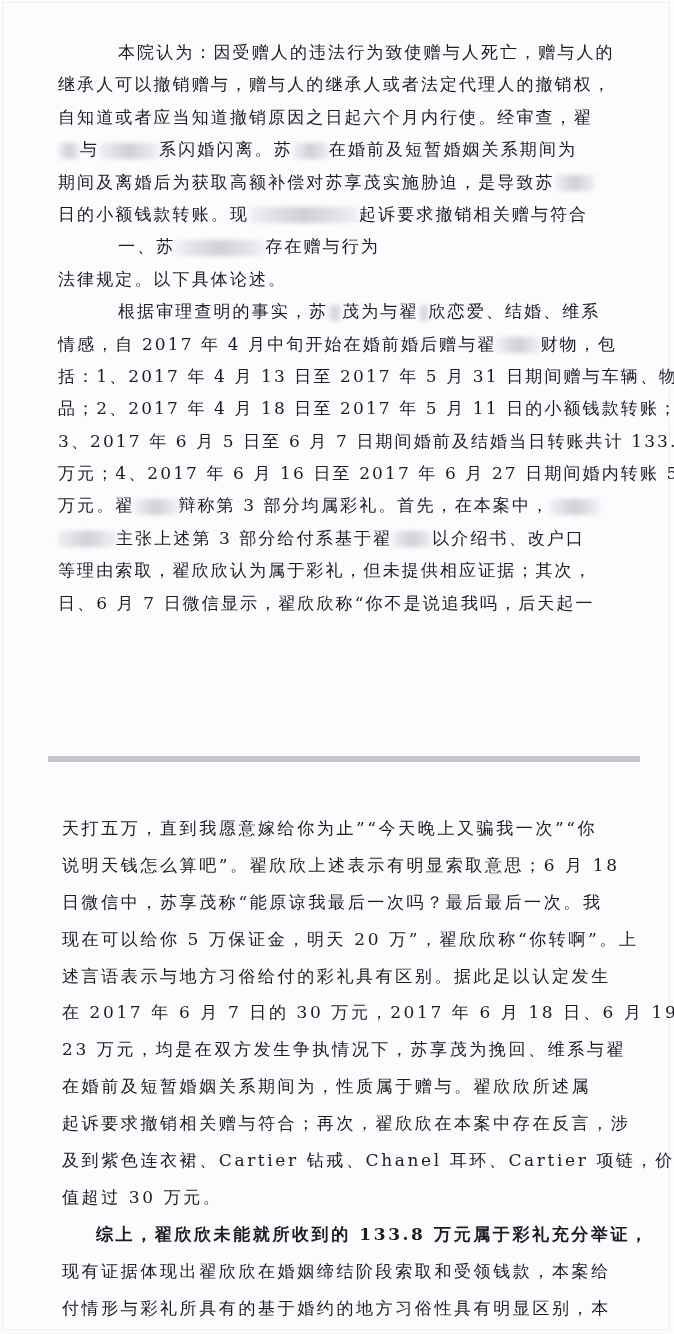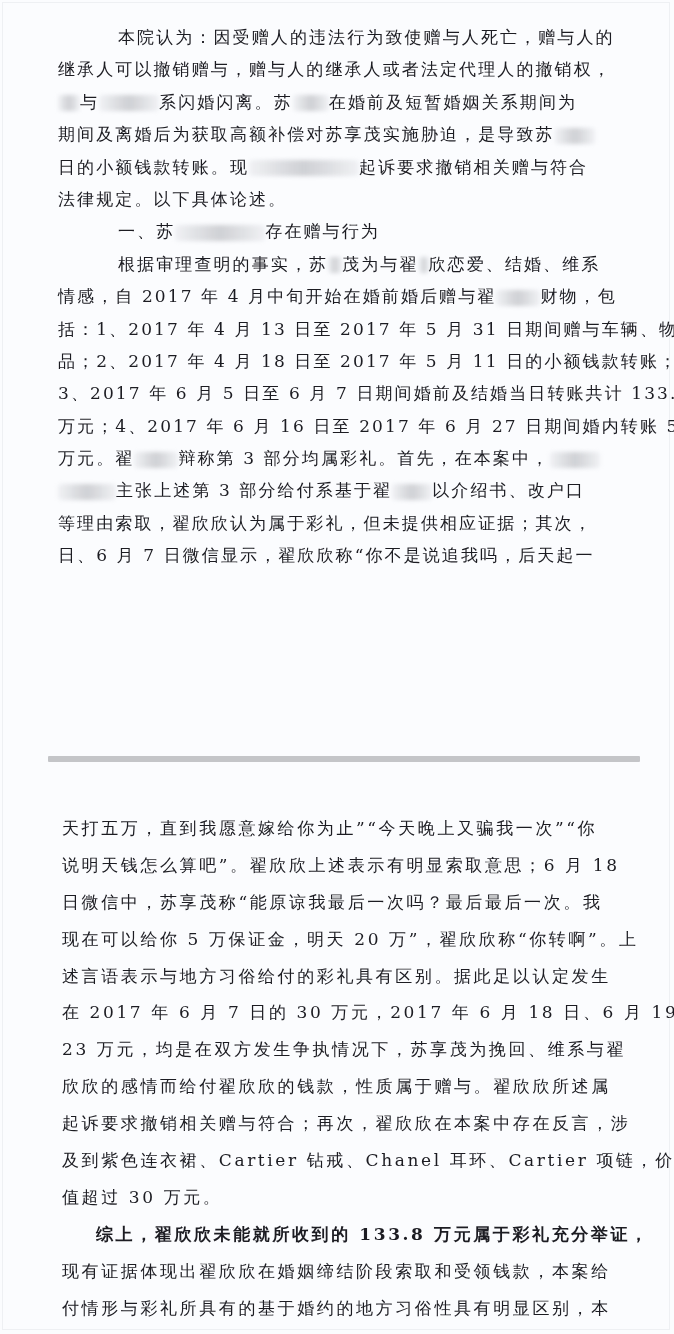--- a/index.html
+++ b/index.html
@@ -8,21 +8,21 @@
     background: #fbfcfe;
     font-family: "DejaVu Serif", "Liberation Serif", serif;
     color: #1c1c22;
     position: relative;
   }
   .frame {
     position: absolute; left: 2px; top: 2px; width: 668px; height: 1328px;
     border: 1px solid #eef0f3; box-sizing: border-box;
   }
   .page1 {
-    position: absolute; left: 58px; top: 21px; width: 575px;
+    position: absolute; left: 58px; top: 36px; width: 575px;
   }
   .page2 {
     position: absolute; left: 62px; top: 810px; width: 580px;
   }
   .line {
     white-space: nowrap; font-size: 17px; letter-spacing: 2.1px;
     height: 32.4px; line-height: 32.4px;
   }
   .page2 .line { height: 36.9px; line-height: 36.9px; letter-spacing: 2.6px; }
   .indent { padding-left: 60px; }
@@ -38,33 +38,34 @@
   }
 </style>
 </head>
 <body>
 
 <div class="frame"></div>
 
 <div class="page1">
   <div class="line indent"><span>本院认为：因受赠人的违法行为致使赠与人死亡，赠与人的</span></div>
   <div class="line"><span>继承人可以撤销赠与，赠与人的继承人或者法定代理人的撤销权，</span></div>
+  <div class="line"><span>自知道或者应当知道撤销原因之日起六个月内行使。经审查，翟</span></div>
   <div class="line">
     <span class="redact" style="width:22px"></span><span>与</span><span class="redact" style="width:60px"></span><span>系闪婚闪离。苏</span><span class="redact" style="width:36px"></span><span>在婚前及短暂婚姻关系期间为</span>
   </div>
   <div class="line">
     <span>期间及离婚后为获取高额补偿对苏享茂实施胁迫，是导致苏</span><span class="redact" style="width:40px"></span>
   </div>
   <div class="line">
     <span>日的小额钱款转账。现</span><span class="redact" style="width:110px"></span><span>起诉要求撤销相关赠与符合</span>
   </div>
-  <div class="line"><span>法律规定。以下具体论述。</span></div>
   <div class="line indent">
     <span>一、苏</span><span class="redact" style="width:90px"></span><span>存在赠与行为</span>
   </div>
+  <div class="line"><span>法律规定。以下具体论述。</span></div>
   <div class="line indent">
     <span>根据审理查明的事实，苏</span><span class="redact" style="width:14px"></span><span>茂为与翟</span><span class="redact" style="width:10px"></span><span>欣恋爱、结婚、维系</span>
   </div>
   <div class="line">
     <span>情感，自 2017 年 4 月中旬开始在婚前婚后赠与翟</span><span class="redact" style="width:44px"></span><span>财物，包</span>
   </div>
   <div class="line"><span>括：1、2017 年 4 月 13 日至 2017 年 5 月 31 日期间赠与车辆、物</span></div>
   <div class="line"><span>品；2、2017 年 4 月 18 日至 2017 年 5 月 11 日的小额钱款转账；</span></div>
   <div class="line"><span>3、2017 年 6 月 5 日至 6 月 7 日期间婚前及结婚当日转账共计 133.8</span></div>
   <div class="line"><span>万元；4、2017 年 6 月 16 日至 2017 年 6 月 27 日期间婚内转账 53</span></div>
@@ -81,21 +82,21 @@
 <div class="divider"></div>
 
 <div class="page2">
   <div class="line"><span>天打五万，直到我愿意嫁给你为止”“今天晚上又骗我一次”“你</span></div>
   <div class="line"><span>说明天钱怎么算吧”。翟欣欣上述表示有明显索取意思；6 月 18</span></div>
   <div class="line"><span>日微信中，苏享茂称“能原谅我最后一次吗？最后最后一次。我</span></div>
   <div class="line"><span>现在可以给你 5 万保证金，明天 20 万”，翟欣欣称“你转啊”。上</span></div>
   <div class="line"><span>述言语表示与地方习俗给付的彩礼具有区别。据此足以认定发生</span></div>
   <div class="line"><span>在 2017 年 6 月 7 日的 30 万元，2017 年 6 月 18 日、6 月 19 日的</span></div>
   <div class="line"><span>23 万元，均是在双方发生争执情况下，苏享茂为挽回、维系与翟</span></div>
-  <div class="line"><span>欣欣的感情而给付翟欣欣的钱款，性质属于赠与。翟欣欣所述属</span></div>
+  <div class="line"><span>在婚前及短暂婚姻关系期间为，性质属于赠与。翟欣欣所述属</span></div>
   <div class="line"><span>起诉要求撤销相关赠与符合；再次，翟欣欣在本案中存在反言，涉</span></div>
   <div class="line"><span>及到紫色连衣裙、Cartier 钻戒、Chanel 耳环、Cartier 项链，价</span></div>
   <div class="line"><span>值超过 30 万元。</span></div>
   <div class="line indent-half"><span>综上，翟欣欣未能就所收到的 133.8 万元属于彩礼充分举证，</span></div>
   <div class="line"><span>现有证据体现出翟欣欣在婚姻缔结阶段索取和受领钱款，本案给</span></div>
   <div class="line"><span>付情形与彩礼所具有的基于婚约的地方习俗性具有明显区别，本</span></div>
   <div class="line"></div>
 </div>
 
 </body></html>

